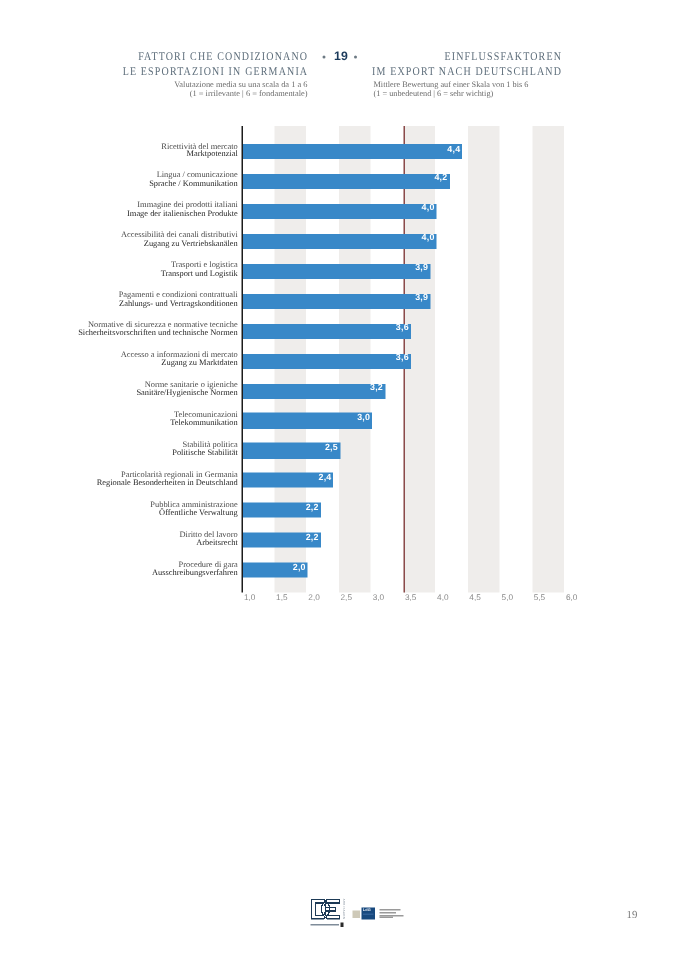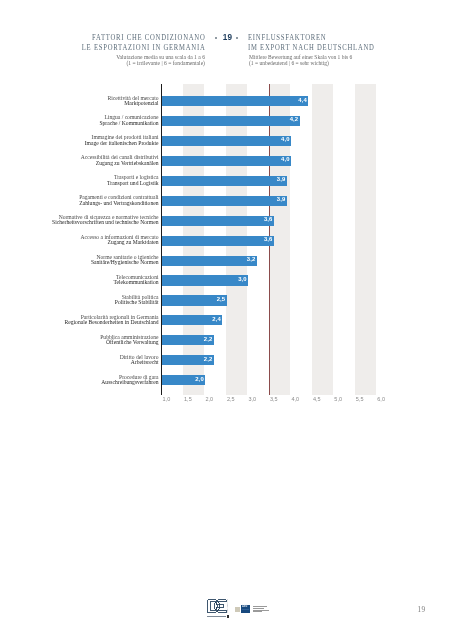--- a/index.html
+++ b/index.html
@@ -4,21 +4,21 @@
 <style>
   html,body{margin:0;padding:0;}
   body{width:453px;height:640px;background:#ffffff;
        font-family:"Liberation Serif",serif;overflow:hidden;
        -webkit-font-smoothing:antialiased;}
   .page{position:relative;width:453px;height:484px;}
 
   
   .hdr{position:absolute;left:0;top:0;width:453px;}
   .hdr-it{position:absolute;left:44px;top:33px;width:161.5px;text-align:right;}
-  .hdr-de{position:absolute;left:248px;top:33px;text-align:left;}
+  .hdr-de{position:absolute;left:248px;top:33px;text-align:right;}
   .ttl{font-size:7.8px;letter-spacing:0.9px;color:#5e6e7b;
        line-height:10.2px;white-space:nowrap;font-weight:400;
        transform:scaleX(0.855);}
   .hdr-it .ttl{transform-origin:right center;}
   .hdr-de .ttl{transform-origin:left center;}
   .num-wrap{position:absolute;left:208px;top:33px;width:45px;height:11px;
             text-align:center;white-space:nowrap;}
   .num-dot{position:absolute;top:3.6px;width:2.4px;height:2.4px;border-radius:50%;
            background:#6d7a84;}
   .num-dot.l{left:6.9px;}

